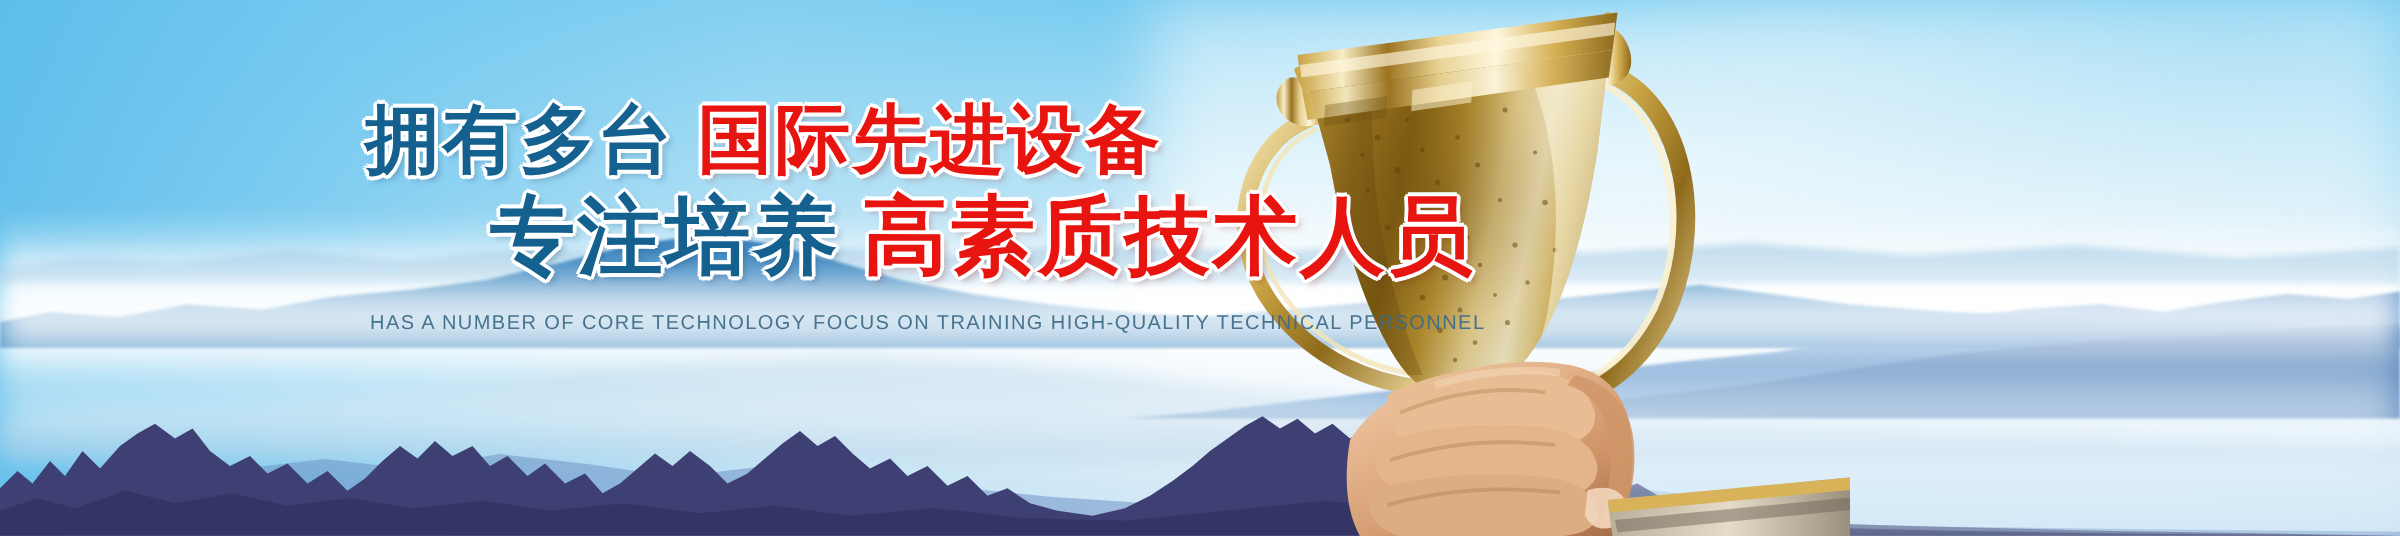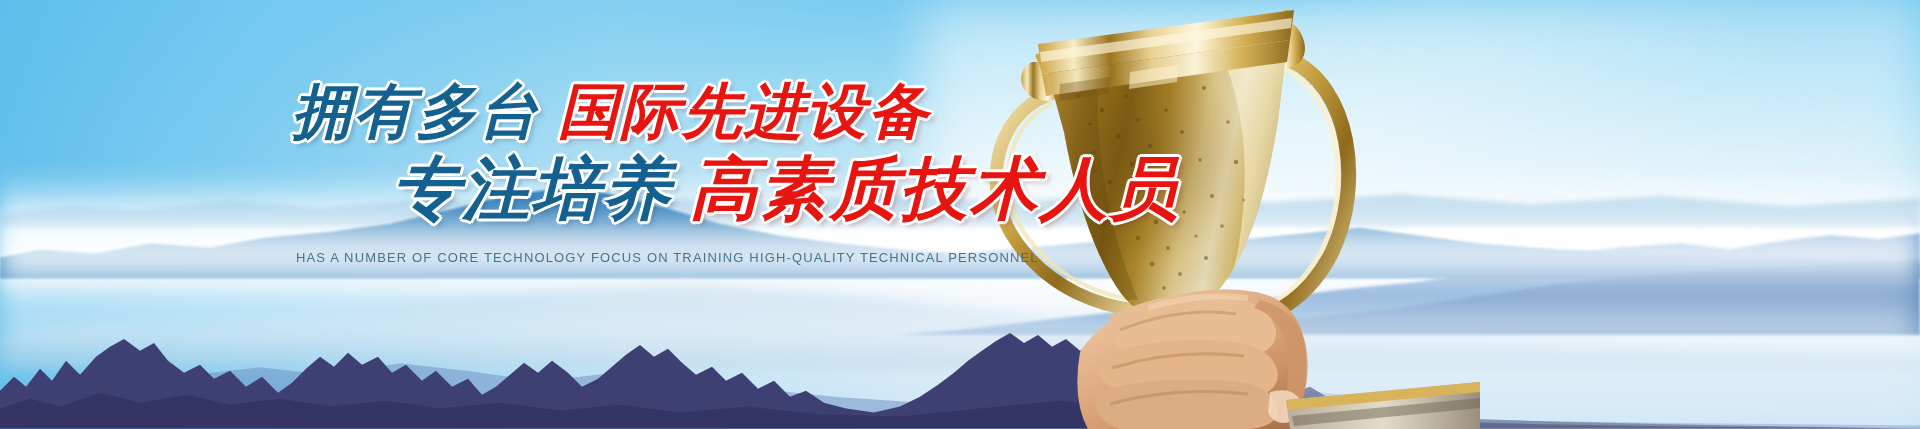--- a/index.html
+++ b/index.html
@@ -114,21 +114,20 @@
     width:1020px; height:429px;
     z-index:40;
   }
 
   .line {
     position:absolute;
     white-space:nowrap;
     font-family:"Liberation Serif", serif;
     font-weight:700;
     letter-spacing:2px;
-    font-style:italic;
   }
   .line1 { left:292px; top:72px; font-size:60px; }
   .line2 { left:392px; top:144px; font-size:68px; }
 
   .seg { display:inline-block; vertical-align:baseline; }
 
   .seg-blue {
     color:#14608f;
     text-shadow:
       -2px -2px 0 #ffffff,  2px -2px 0 #ffffff,
@@ -145,21 +144,21 @@
       -2px  2px 0 #ffffff,  2px  2px 0 #ffffff,
       -3px  0   0 #ffffff,  3px  0   0 #ffffff,
        0   -3px 0 #ffffff,  0    3px 0 #ffffff,
        4px  4px 5px rgba(140,30,25,0.28);
   }
 
   .subtitle {
     position:absolute;
     left:296px; top:250px;
     font-family:"Liberation Sans", sans-serif;
-    font-size:13px;
+    font-size:16px;
     letter-spacing:1.15px;
     color:#3c6a86;
     white-space:nowrap;
     opacity:0.92;
   }
 
   
   .trophy-wrap {
     position:absolute;
     left:960px; top:0;

